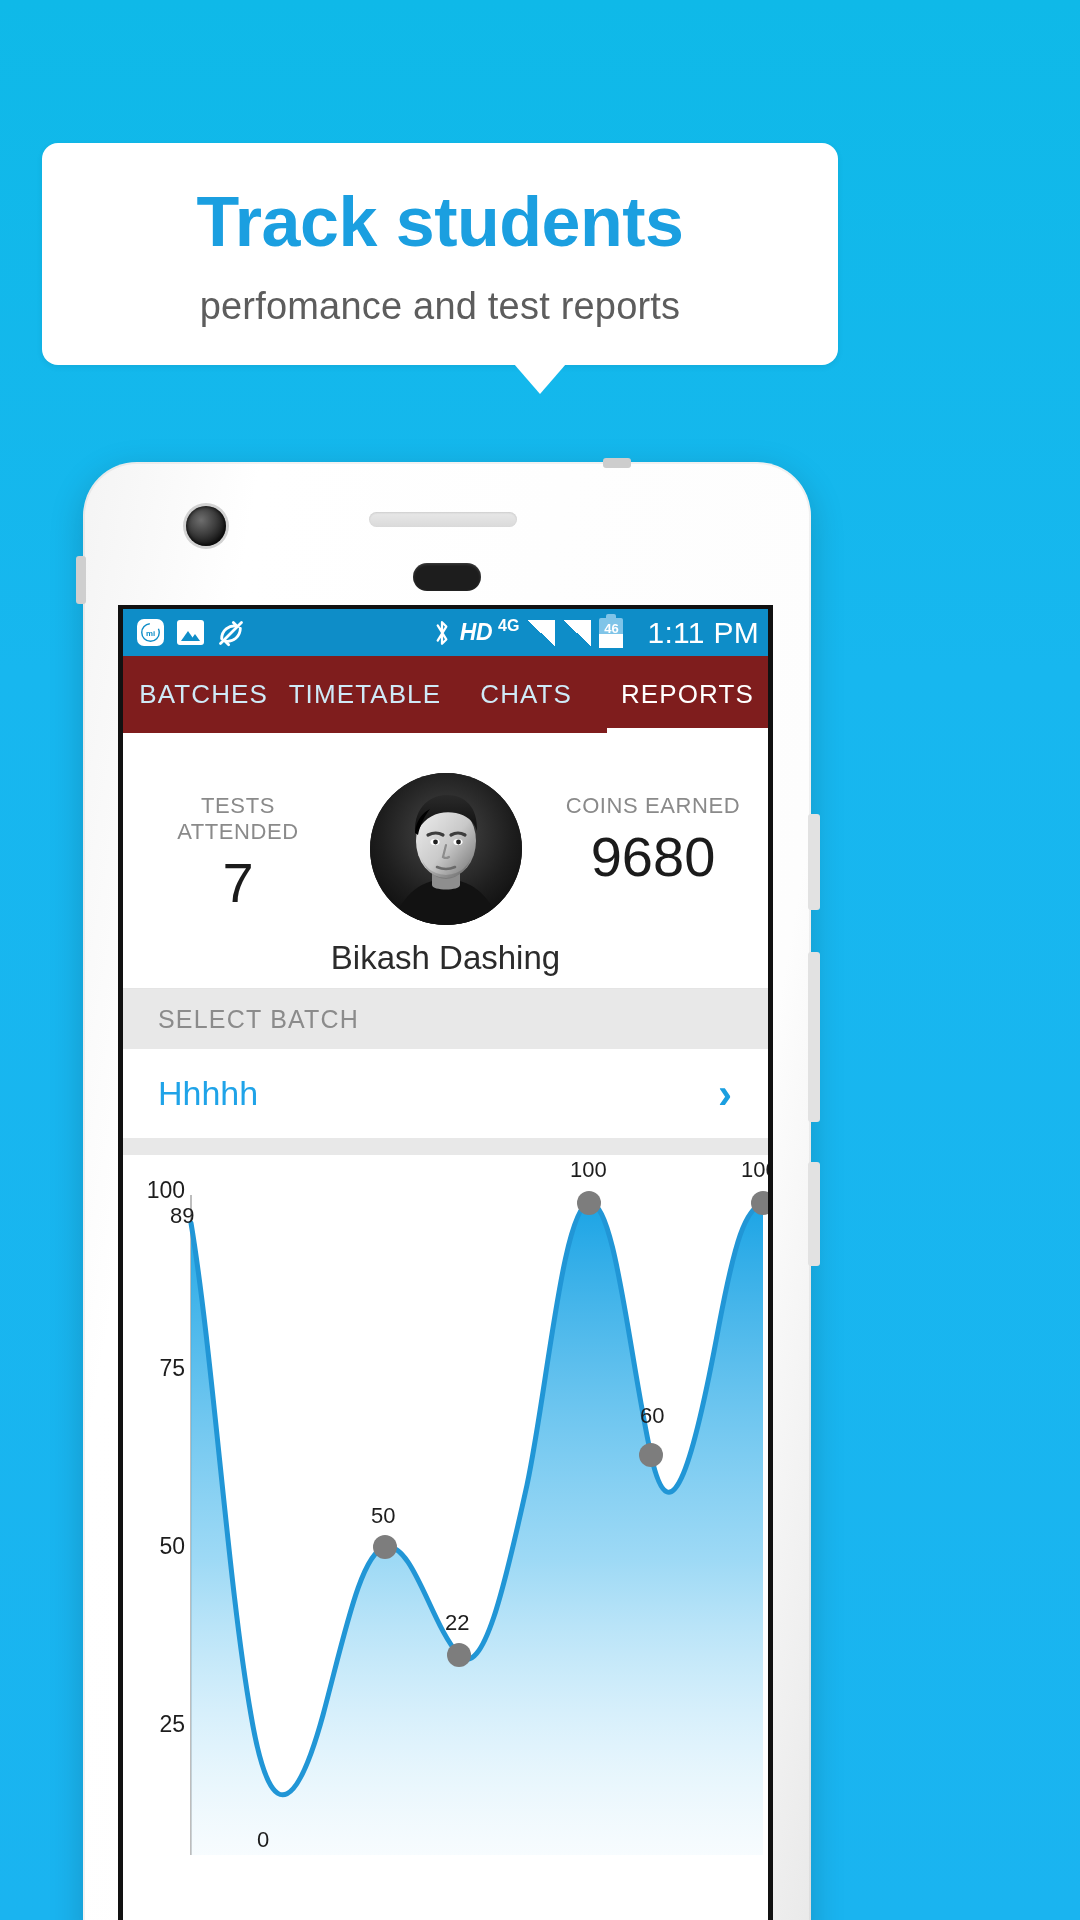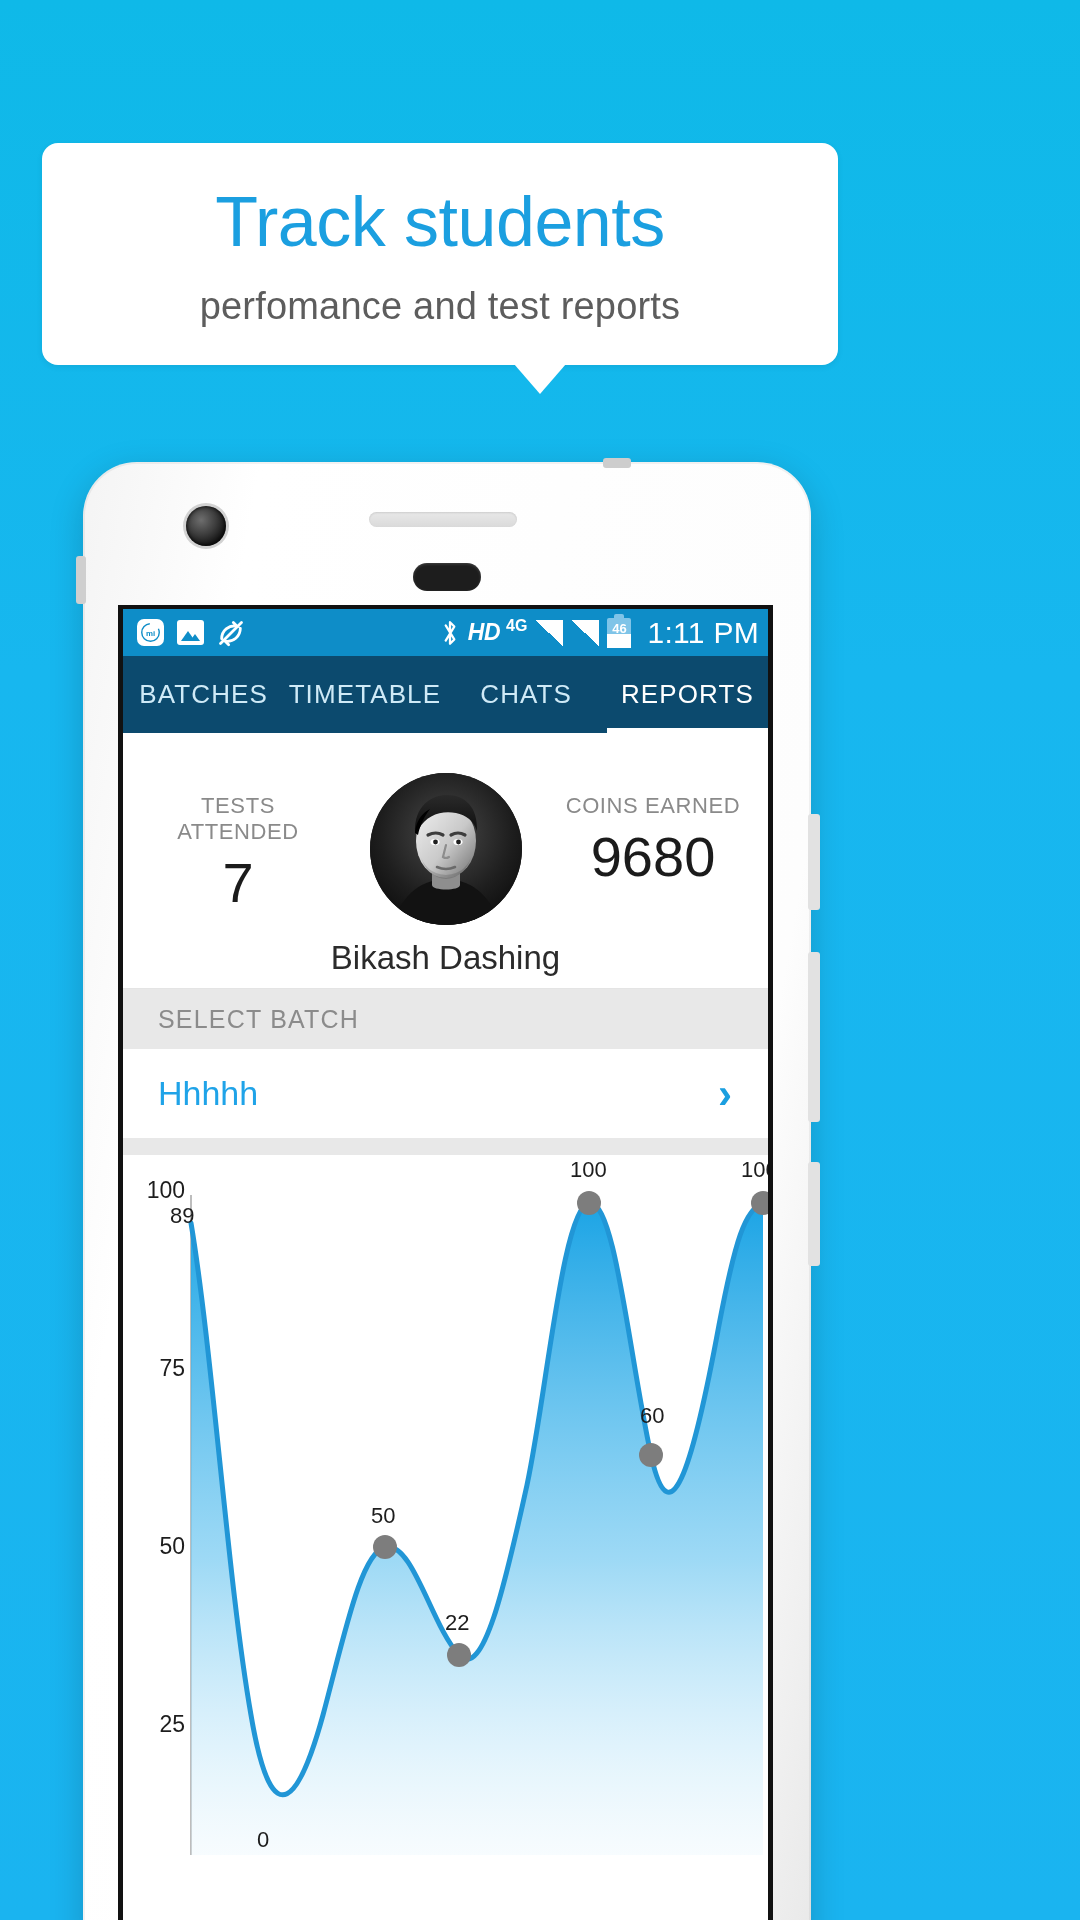--- a/index.html
+++ b/index.html
@@ -11,21 +11,21 @@
   }
 
   
   .bubble{
     position:absolute; left:42px; top:143px; width:796px; height:222px;
     background:#ffffff; border-radius:16px;
     box-shadow:0 2px 6px rgba(0,0,0,.07);
     display:flex; flex-direction:column; align-items:center; justify-content:center;
   }
   .bubble-title{
-    color:#1b9fe0; font-size:70px; font-weight:400; letter-spacing:-0.5px;
+    color:#1b9fe0; font-size:70px; font-weight:700; letter-spacing:-0.5px;
     line-height:1.05; margin-top:6px;
   }
   .bubble-sub{
     color:#5d5d5d; font-size:38px; font-weight:400; margin-top:26px; letter-spacing:.2px;
   }
   .bubble-tail{
     position:absolute; left:50%; transform:translateX(-50%); top:364px;
     width:0;height:0;border-left:26px solid transparent;border-right:26px solid transparent;
     border-top:30px solid #ffffff;
   }
@@ -110,25 +110,25 @@
     width:28px;height:26px;
     background:linear-gradient(to bottom left,#fff 50%,transparent 50%);
   }
   .batt{
     width:24px;height:30px;background:#7fc4e8;border-radius:2px;position:relative;
     display:flex;align-items:center;justify-content:center;
   }
   .batt:before{content:"";position:absolute;top:-4px;left:7px;width:10px;height:4px;background:#7fc4e8;border-radius:2px 2px 0 0;}
   .batt:after{content:"";position:absolute;left:0;bottom:0;width:100%;height:46%;background:#fff;}
   .batt span{font-size:13px;font-weight:700;color:#fff;z-index:2;position:relative;top:-4px;}
-  .time{ font-size:30px; font-weight:400; letter-spacing:.3px; margin-left:8px;}
+  .time{ font-size:30px; font-weight:400; letter-spacing:.3px; margin-left:16px;}
 
   
   .tabs{
-    height:77px; background:#0c4a6e; display:flex; align-items:center;
+    height:77px; background:#7f1d1d; display:flex; align-items:center;
     color:#cfeaf7; position:relative;
   }
   .tab{
     flex:1; text-align:center; font-size:26px; letter-spacing:1.1px; font-weight:400;
     cursor:pointer;
   }
   .tab.active{ color:#ffffff; font-weight:400; }
   .tab-indicator{
     position:absolute; bottom:0; height:5px; background:#fff;
     left:75%; width:25%;

